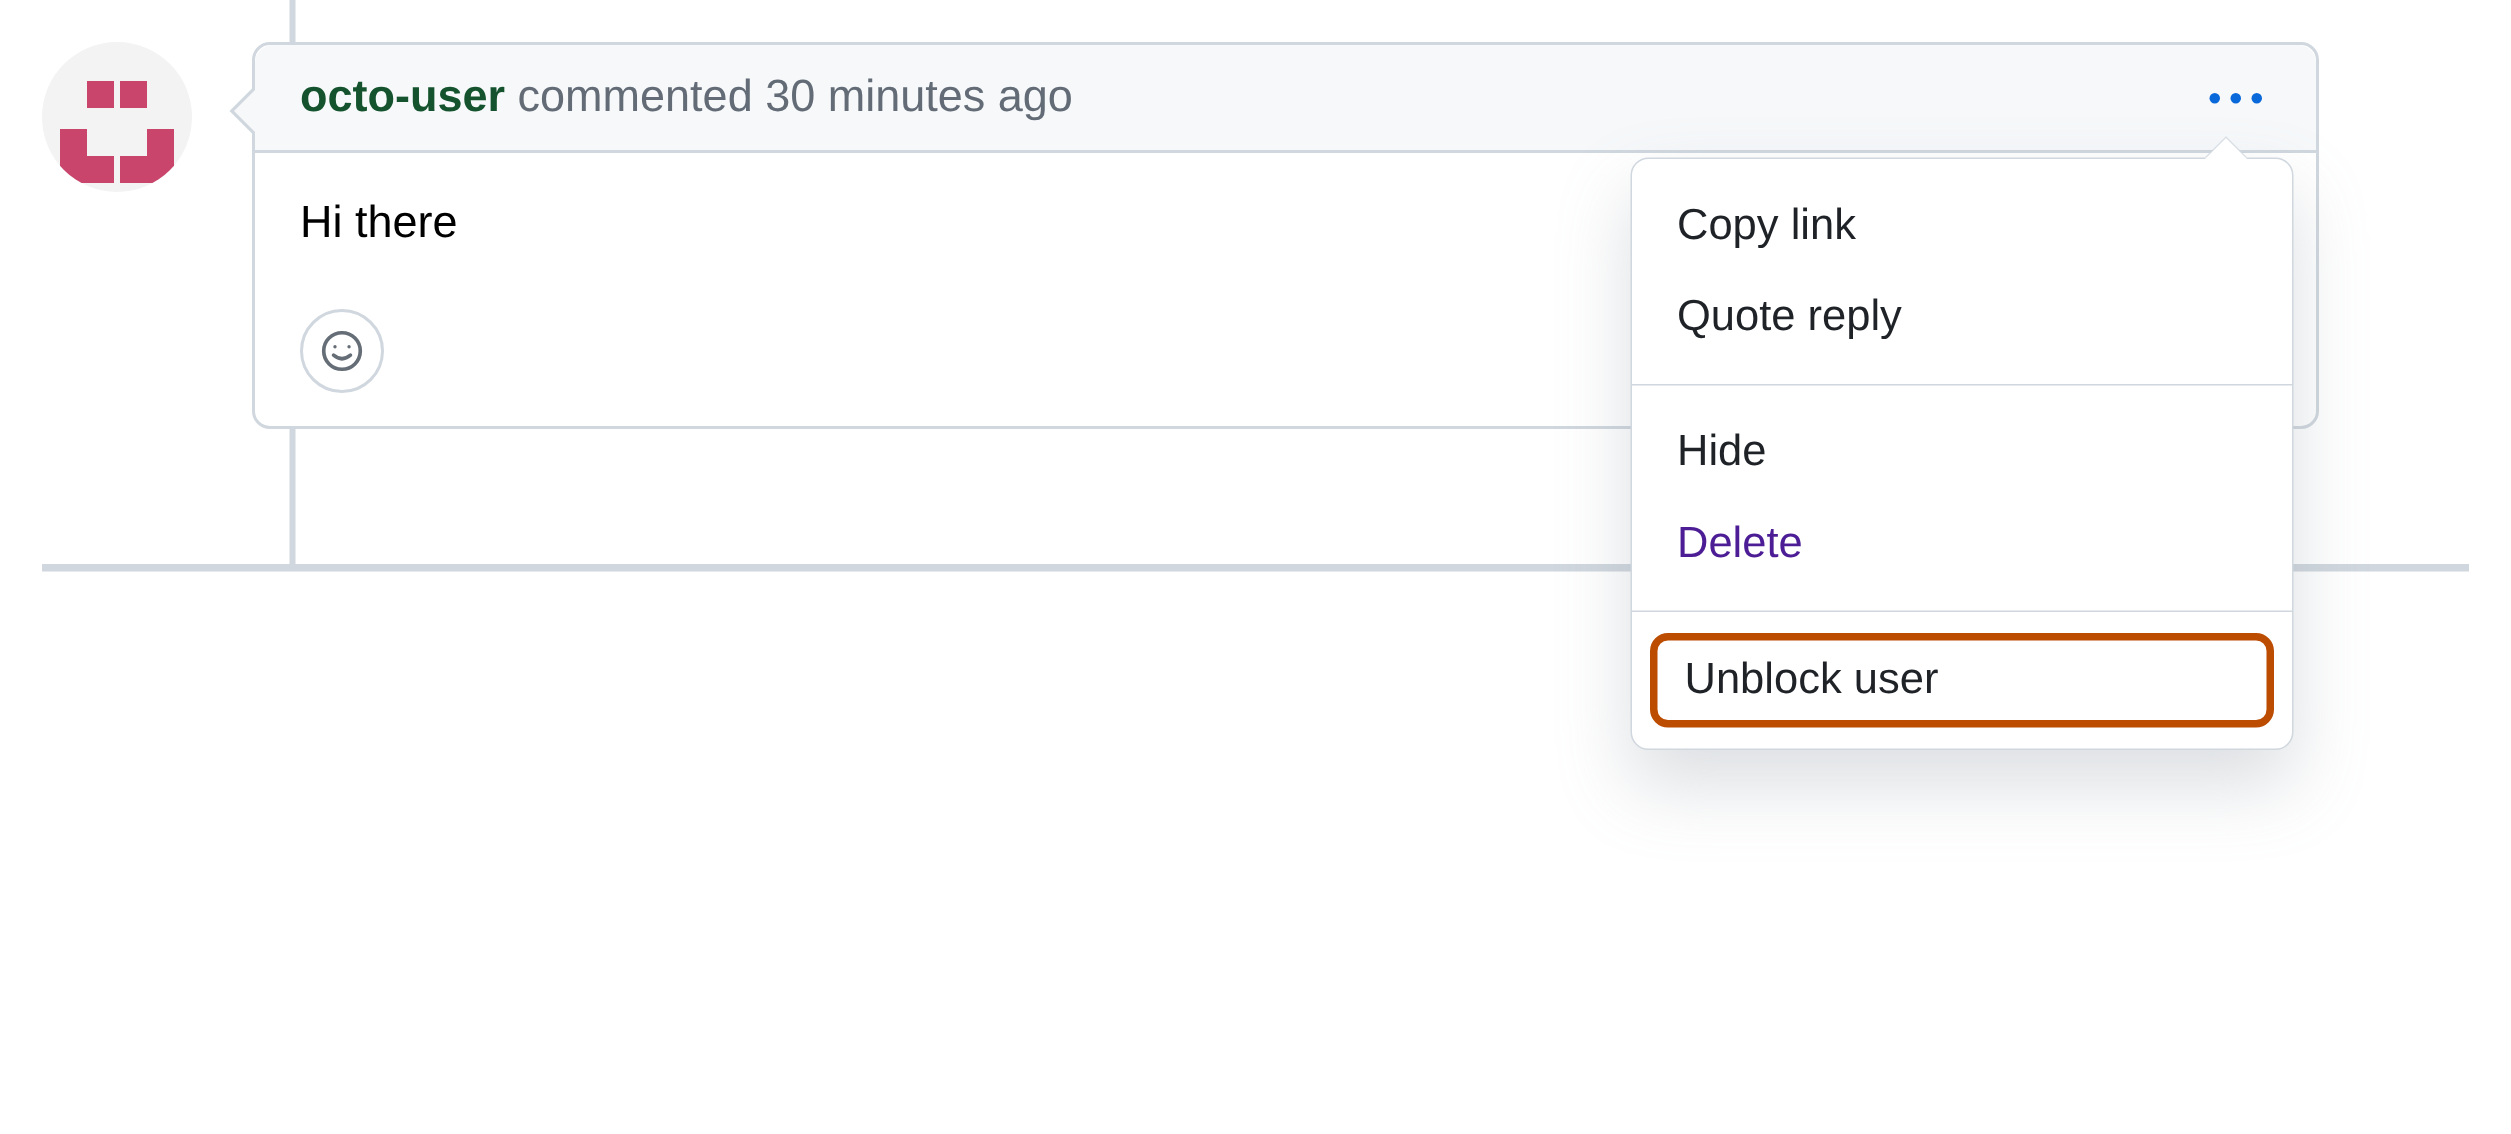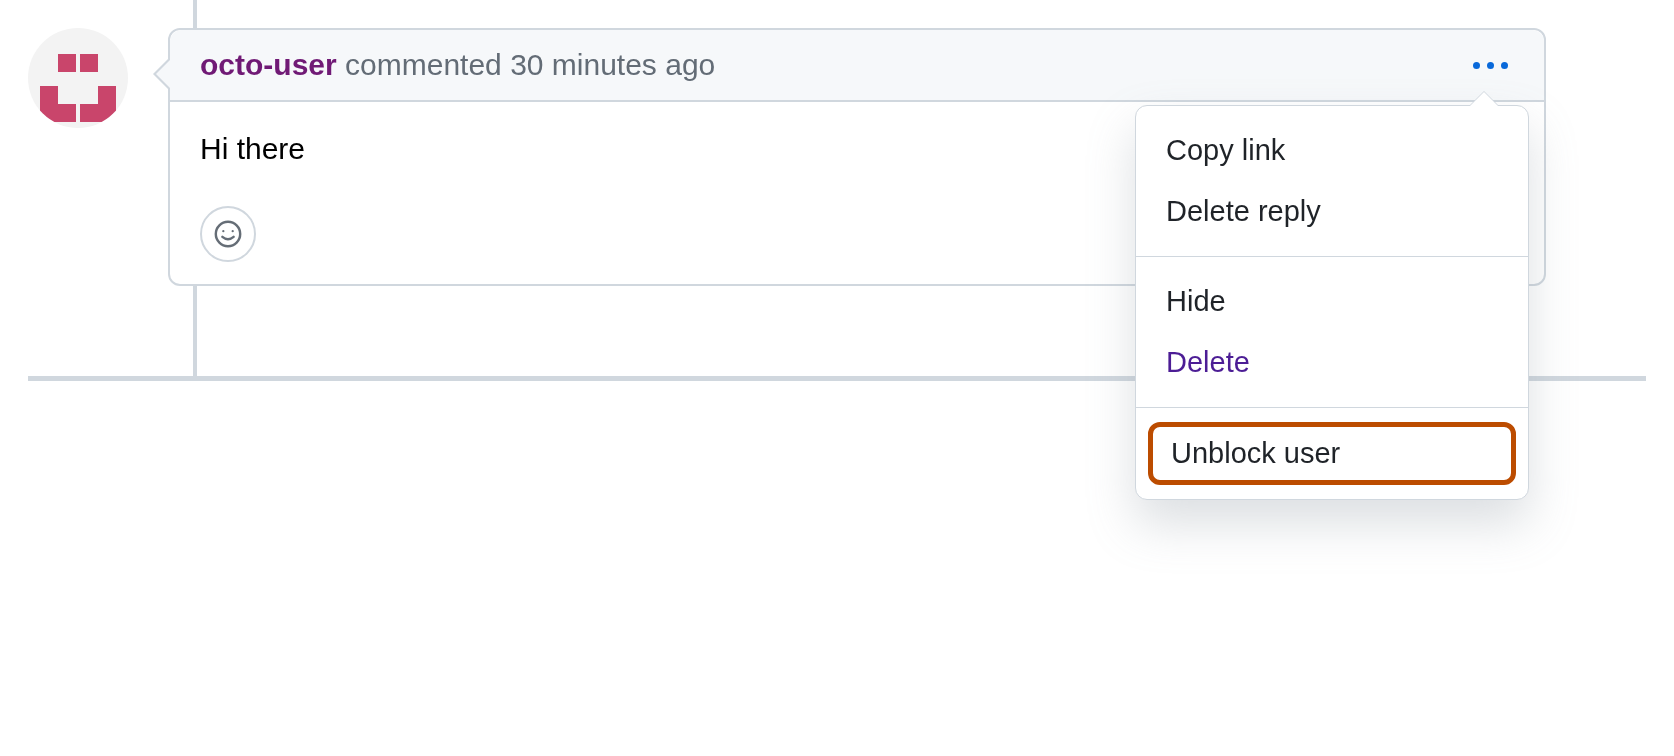--- a/index.html
+++ b/index.html
@@ -73,21 +73,21 @@
     .caret::after {
       content: "";
       position: absolute;
       left: 3px; top: -14px;
       width: 0; height: 0;
       border-top: 14px solid transparent;
       border-bottom: 14px solid transparent;
       border-right: 14px solid #f6f8fa;
     }
     .header-text { font-size: 30px; color: #636c76; }
-    .username { font-weight: 600; color: #701a75; }
+    .username { font-weight: 600; color: #14532d; }
     .kebab {
       display: flex;
       gap: 7px;
       padding: 6px;
       cursor: pointer;
     }
     .kebab span {
       width: 7px; height: 7px; border-radius: 50%; background: #0969da;
     }
     .comment-body {
@@ -101,21 +101,21 @@
       border-radius: 50%;
       background: #ffffff;
       display: flex; align-items: center; justify-content: center;
       cursor: pointer;
     }
     .react-btn svg { width: 30px; height: 30px; }
     .dropdown {
       position: absolute;
       right: 145px;
       top: 105px;
-      width: 394px;
+      width: 442px;
       background: #ffffff;
       border: 1px solid #d0d7de;
       border-radius: 12px;
       box-shadow: 0 24px 48px rgba(140,149,159,0.3);
       padding: 14px 0;
       z-index: 10;
     }
     .dropdown::before {
       content: "";
       position: absolute;
@@ -188,21 +188,21 @@
         <circle cx="5.5" cy="6.5" r="0.6" fill="#656d76" stroke="none"></circle>
         <circle cx="10.5" cy="6.5" r="0.6" fill="#656d76" stroke="none"></circle>
         <path d="M5 9.5 Q8 12 11 9.5" stroke-linecap="round"></path>
       </svg>
     </div>
   </div>
 </div>
 
 <div class="dropdown">
   <div class="dropdown-item">Copy link</div>
-  <div class="dropdown-item">Delete reply</div>
+  <div class="dropdown-item">Quote reply</div>
   <div class="dropdown-divider"></div>
   <div class="dropdown-item">Hide</div>
   <div class="dropdown-item danger">Delete</div>
   <div class="dropdown-divider"></div>
   <div class="highlight-box">
     <div class="dropdown-item">Unblock user</div>
   </div>
 </div>
 
 </body></html>

